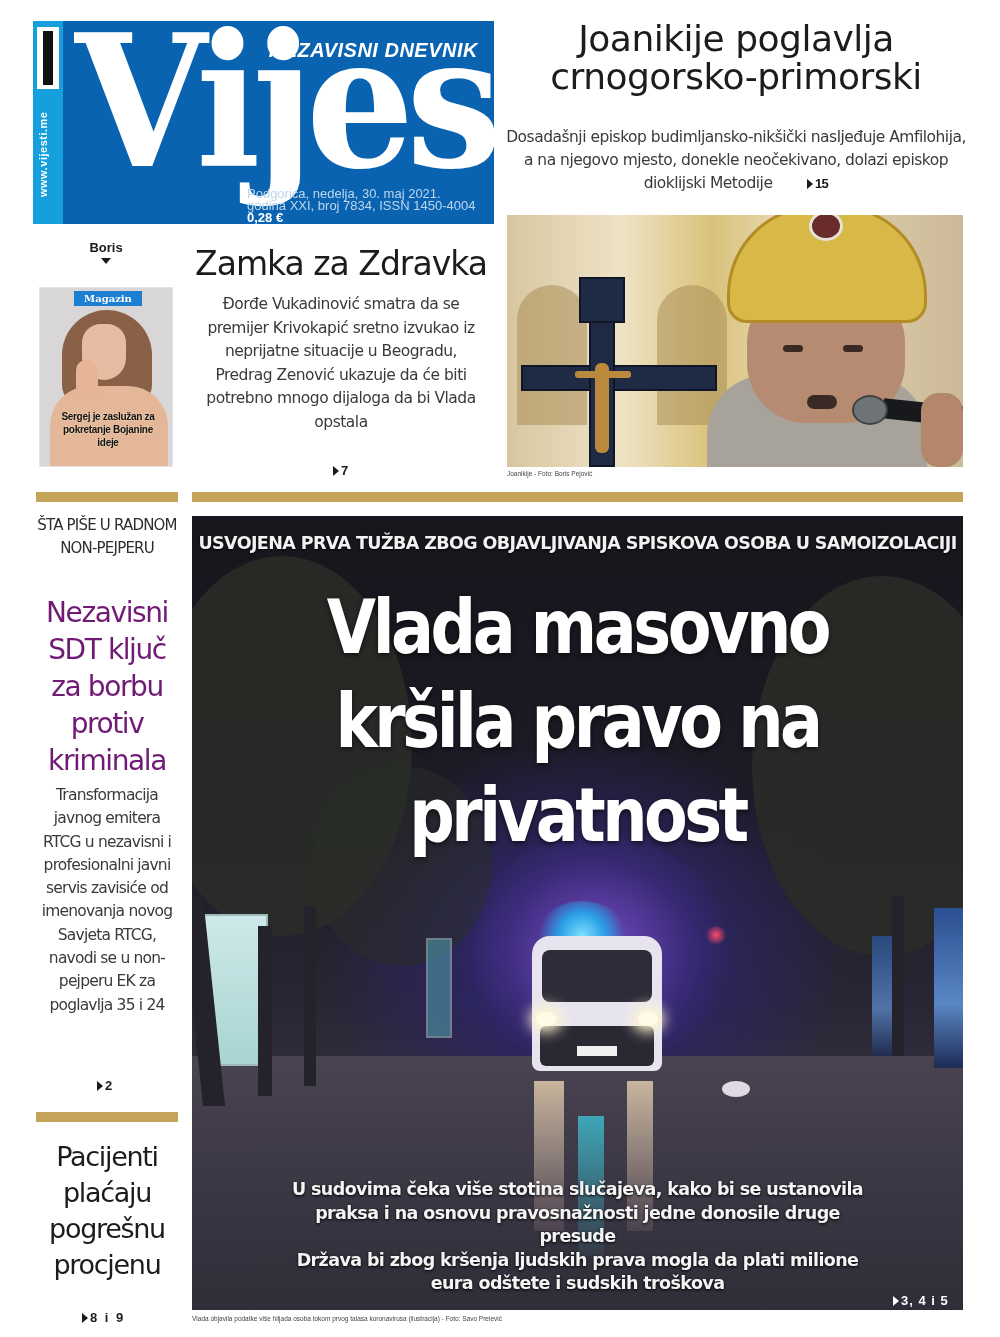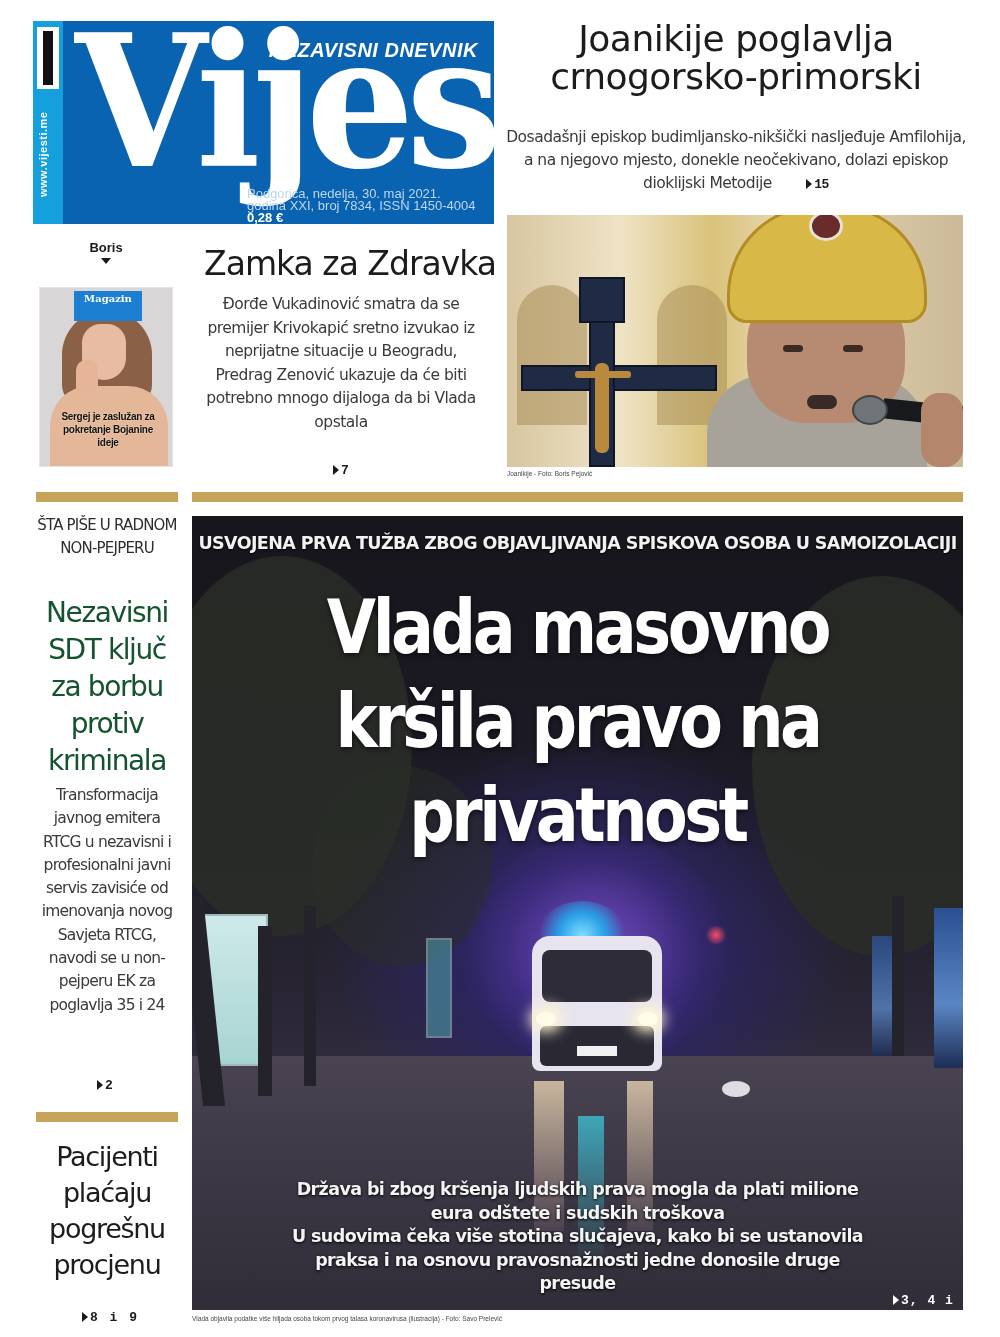--- a/index.html
+++ b/index.html
@@ -21,39 +21,39 @@
   #masthead .title { position: absolute; left: 42px; top: -12px; color: #fff; font-family: "DejaVu Serif", serif;
       font-size: 170px; font-weight: bold; letter-spacing: -8px; line-height: 1; transform: scaleY(1.08); transform-origin: top left; }
   #masthead .meta { position: absolute; left: 214px; top: 167px; color: #bcd6ef; font-size: 13px; line-height: 12px; }
   #masthead .meta b { color: #fff; }
 
   
   #lead-top-title { left: 505px; top: 20px; width: 462px; text-align: center; font-size: 36px; line-height: 38px;
       color: #1c1c1c; letter-spacing: -0.5px; font-family: "DejaVu Sans", sans-serif; }
   #lead-top-sub { left: 505px; top: 126px; width: 462px; text-align: center; font-size: 15.5px; line-height: 23px; color: #3a3a3a;
       font-family: "DejaVu Sans", sans-serif; letter-spacing: -0.5px; }
-  .pageref { font-weight: bold; font-size: 13px; color: #1a1a1a; font-family: Liberation Mono, monospace; }
+  .pageref { font-weight: bold; font-size: 13px; color: #1a1a1a; font-family: Liberation Sans, sans-serif; }
   .pageref .tri { display: inline-block; width: 0; height: 0; border-top: 5px solid transparent; border-bottom: 5px solid transparent;
       border-left: 6px solid #1a1a1a; margin-right: 2px; vertical-align: -1px; }
 
   
   #danas { left: 70px; top: 240px; width: 72px; text-align: center; font-weight: bold; font-size: 13px; color: #1a1a1a; }
   #danas-arrow { left: 101px; top: 258px; width: 0; height: 0; border-left: 5px solid transparent; border-right: 5px solid transparent; border-top: 6px solid #1a1a1a; }
   #magazin { left: 39px; top: 287px; width: 134px; height: 180px; background: #d8d6d6; overflow: hidden; border: 1px solid #e6e3e3; }
-  #magazin .badge { position: absolute; left: 34px; top: 3px; width: 68px; height: 30px; background: #1c7fd1; color: #fff;
+  #magazin .badge { position: absolute; left: 34px; top: 3px; width: 68px; height: 15px; background: #1c7fd1; color: #fff;
       font-family: "DejaVu Serif", serif; font-weight: bold; font-size: 10px; text-align: center; line-height: 15px; }
   #magazin .hair { position: absolute; left: 22px; top: 22px; width: 90px; height: 95px; border-radius: 45px 45px 20px 20px; background: #8a6046; }
   #magazin .face { position: absolute; left: 42px; top: 36px; width: 44px; height: 56px; border-radius: 22px 22px 26px 26px; background: #e8bca2; }
   #magazin .body { position: absolute; left: 10px; top: 98px; width: 118px; height: 90px; border-radius: 40px 40px 0 0; background: #e3b798; }
   #magazin .hand { position: absolute; left: 36px; top: 72px; width: 22px; height: 38px; border-radius: 10px; background: #e6b597; }
   #magazin .cap { position: absolute; left: 18px; top: 122px; width: 100px; text-align: center; color: #111; font-weight: bold;
       font-size: 10px; line-height: 13px; text-shadow: 0 0 2px #f6e3c9; letter-spacing: -0.3px; }
 
   
-  #zamka-title { left: 186px; top: 244px; width: 310px; text-align: right; font-size: 33px; color: #1c1c1c; font-family: "DejaVu Sans", sans-serif; letter-spacing: -1px; }
+  #zamka-title { left: 186px; top: 244px; width: 310px; text-align: center; font-size: 33px; color: #1c1c1c; font-family: "DejaVu Sans", sans-serif; letter-spacing: -1px; }
   #zamka-sub { left: 196px; top: 293px; width: 290px; text-align: center; font-size: 15.5px; line-height: 23.5px; color: #3a3a3a; font-family: "DejaVu Sans", sans-serif; letter-spacing: -0.5px; }
   #zamka-ref { left: 333px; top: 463px; }
 
   
   #joan-photo { left: 507px; top: 215px; width: 456px; height: 252px; overflow: hidden;
       background: linear-gradient(90deg, #d7c6a0 0%, #efe3c6 25%, #d9c27a 45%, #e7d7b0 60%, #cbb998 100%); }
   #joan-photo .arch { position: absolute; width: 70px; height: 140px; top: 70px; border-radius: 35px 35px 0 0; background: #a98e58; opacity: 0.55; }
   #joan-photo .cross-v { position: absolute; left: 82px; top: 68px; width: 26px; height: 184px; background: #1f2a44; border: 2px solid #0f1628; }
   #joan-photo .cross-h { position: absolute; left: 14px; top: 150px; width: 196px; height: 26px; background: #1f2a44; border: 2px solid #0f1628; }
   #joan-photo .cross-top { position: absolute; left: 72px; top: 62px; width: 46px; height: 46px; background: #1f2a44; border: 2px solid #0f1628; }
@@ -69,21 +69,21 @@
   #joan-photo .mic-handle { position: absolute; left: 376px; top: 188px; width: 90px; height: 20px; background: #17191c; transform: rotate(6deg); }
   #joan-photo .hand { position: absolute; left: 414px; top: 178px; width: 42px; height: 74px; border-radius: 18px; background: #b4876c; }
   #joan-caption { left: 507px; top: 470px; font-size: 6.5px; color: #444; }
 
   
   .gold { position: absolute; background: #c5a45a; height: 10px; }
 
   
   #kicker1 { left: 36px; top: 514px; width: 142px; text-align: center; font-size: 15px; line-height: 23px; color: #2d2d2d;
       text-transform: uppercase; letter-spacing: -0.8px; font-family: "DejaVu Sans", sans-serif; }
-  #left1-title { left: 36px; top: 594px; width: 142px; text-align: center; font-size: 28px; line-height: 37px; color: #14532d;
+  #left1-title { left: 36px; top: 594px; width: 142px; text-align: center; font-size: 28px; line-height: 37px; color: #701a75;
       font-family: "DejaVu Sans", sans-serif; letter-spacing: -1.4px; }
   #left1-sub { left: 36px; top: 784px; width: 142px; text-align: center; font-size: 15.5px; line-height: 23.3px; color: #3a3a3a;
       font-family: "DejaVu Sans", sans-serif; letter-spacing: -0.8px; }
   #left1-ref { left: 97px; top: 1078px; }
   #left2-title { left: 36px; top: 1139px; width: 142px; text-align: center; font-size: 27px; line-height: 36px; color: #1c1c1c;
       font-family: "DejaVu Sans", sans-serif; letter-spacing: -1.3px; }
   #left2-ref { left: 82px; top: 1310px; letter-spacing: 2px; }
 
   
   #main-photo { left: 192px; top: 516px; width: 771px; height: 794px; overflow: hidden;
@@ -211,17 +211,17 @@
   </div>
   <div class="reflect" style="left:342px; top:565px; width:30px; height:150px; background: linear-gradient(180deg, rgba(255,230,190,0.7), rgba(255,200,220,0.1));"></div>
   <div class="reflect" style="left:435px; top:565px; width:26px; height:150px; background: linear-gradient(180deg, rgba(255,230,190,0.7), rgba(255,200,220,0.1));"></div>
   <div class="reflect" style="left:386px; top:600px; width:26px; height:140px; background: linear-gradient(180deg, rgba(60,210,230,0.7), rgba(60,210,230,0.05));"></div>
   <div class="reflect" style="left:530px; top:565px; width:28px; height:16px; border-radius:50%; background:#dedbe2;"></div>
 </div>
 
 <div id="main-kicker" class="abs">Usvojena prva tužba zbog objavljivanja spiskova osoba u samoizolaciji</div>
 <div id="main-title" class="abs">Vlada masovno kršila pravo na privatnost</div>
 <div id="main-sub" class="abs">
+  <div style="padding:0 90px;">U sudovima čeka više stotina slučajeva, kako bi se ustanovila praksa i na osnovu pravosnažnosti jedne donosile druge presude</div>
   <div style="padding:0 90px;">Država bi zbog kršenja ljudskih prava mogla da plati milione eura odštete i sudskih troškova</div>
-  <div style="padding:0 90px;">U sudovima čeka više stotina slučajeva, kako bi se ustanovila praksa i na osnovu pravosnažnosti jedne donosile druge presude</div>
 </div>
 <div id="main-ref" class="abs pageref"><span class="tri"></span><span>3, 4 i 5</span></div>
 <div id="main-caption" class="abs">Vlada objavila podatke više hiljada osoba tokom prvog talasa koronavirusa (ilustracija) - Foto: Savo Prelević</div>
 
 </body></html>

